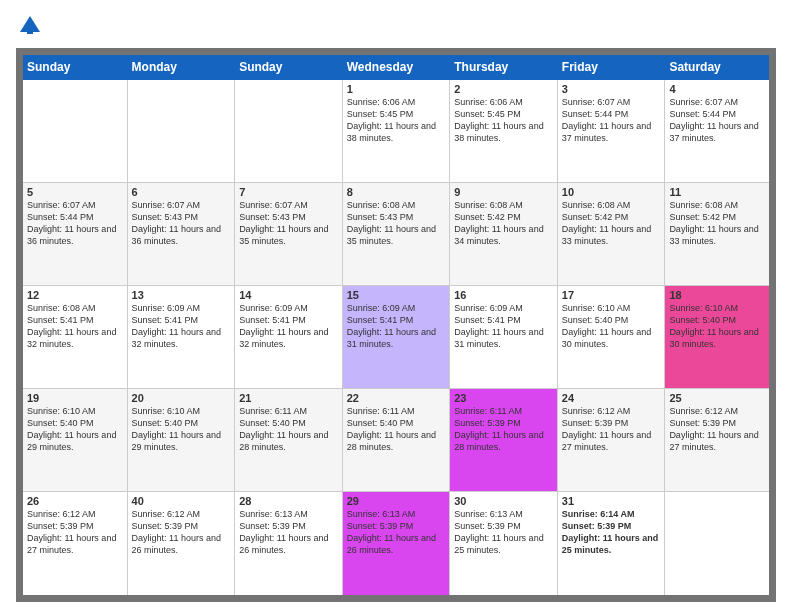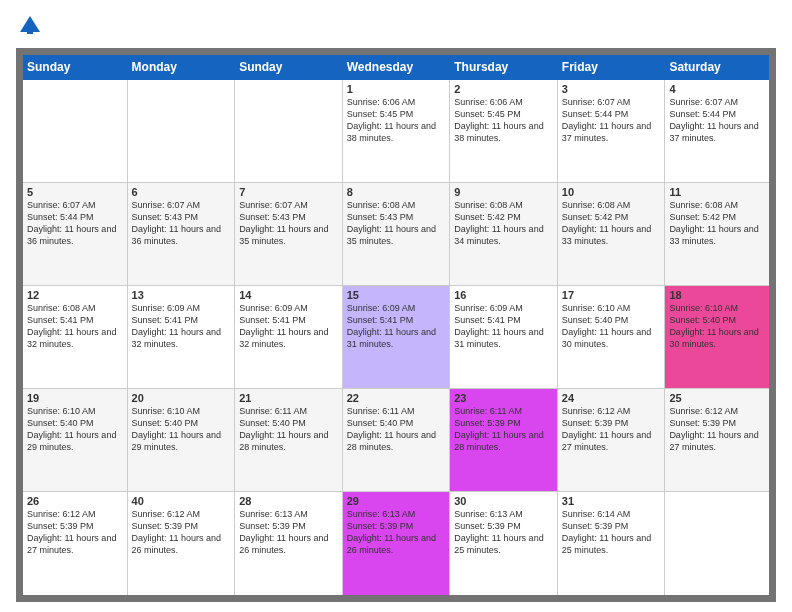--- a/index.html
+++ b/index.html
@@ -316,21 +316,21 @@
 Daylight: 11 hours and 26 minutes.</div>
           </td>
           <td style="background-color: rgb(255, 255, 255);">
             <div class="day-num">30</div>
             <div class="day-info" style="white-space: pre-line;">Sunrise: 6:13 AM
 Sunset: 5:39 PM
 Daylight: 11 hours and 25 minutes.</div>
           </td>
           <td style="background-color: rgb(255, 255, 255); margin-left: 10px;">
             <div class="day-num">31</div>
-            <div class="day-info" style="white-space: pre-line;">Sunrise: 6:14 AM
+            <div class="day-info" style="white-space: pre-line; font-weight: bold;">Sunrise: 6:14 AM
 Sunset: 5:39 PM
 Daylight: 11 hours and 25 minutes.</div>
           </td>
           <td class="empty-cell"></td>
         </tr>
       </tbody>
   </table>
 </div>
 
 </body></html>

